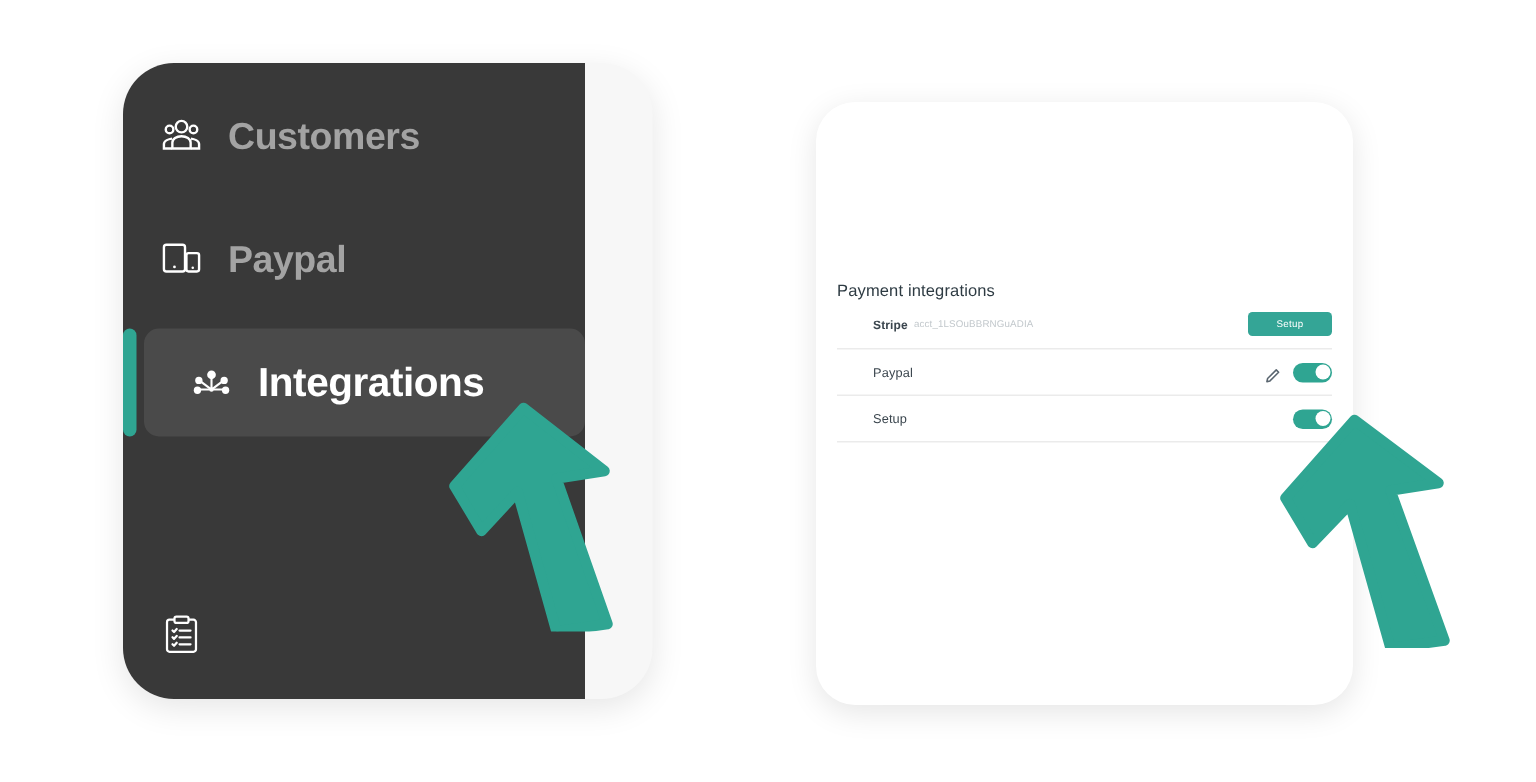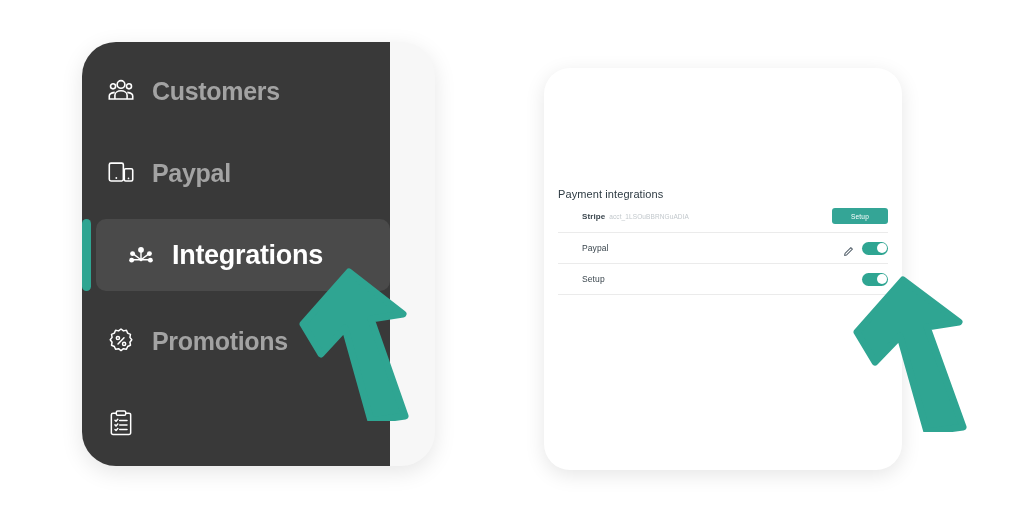--- a/index.html
+++ b/index.html
@@ -236,31 +236,20 @@
           <circle cx="25" cy="14.5" r="2.6" stroke="none"></circle>
           <circle cx="6" cy="21.5" r="2.6" stroke="none"></circle>
           <circle cx="26" cy="21.5" r="2.6" stroke="none"></circle>
           <circle cx="16" cy="21" r="1.6" stroke="none"></circle>
         </svg>
       </span>
       <span class="nav-label">Integrations</span>
     </div>
     <div class="active-accent" style="top:177px"></div>
 
-    <div class="nav-item" style="top:268px">
-      <span class="nav-icon">
-        <svg viewBox="0 0 32 32" width="30" height="30" fill="none" stroke="#ffffff" stroke-width="1.6" stroke-linejoin="round">
-          <path d="M16 3.2l2.6 2.0 3.2-.6 1.3 3.0 3.0 1.3-.6 3.2 2.0 2.6-2.0 2.6.6 3.2-3.0 1.3-1.3 3.0-3.2-.6-2.6 2.0-2.6-2.0-3.2.6-1.3-3.0-3.0-1.3.6-3.2-2.0-2.6 2.0-2.6-.6-3.2 3.0-1.3 1.3-3.0 3.2.6z"></path>
-          <line x1="12.8" y1="19.2" x2="19.2" y2="12.6" stroke-linecap="round"></line>
-          <circle cx="12.7" cy="12.8" r="1.7"></circle>
-          <circle cx="19.3" cy="19.1" r="1.7"></circle>
-        </svg>
-      </span>
-      <span class="nav-label">Promotions</span>
-    </div>
 
     <div class="nav-item" style="top:350px">
       <span class="nav-icon">
         <svg viewBox="0 0 32 32" width="30" height="30" fill="none" stroke="#ffffff" stroke-width="1.6" stroke-linejoin="round">
           <path d="M11 5.5H7.5A1.8 1.8 0 0 0 5.7 7.3v19.2a1.8 1.8 0 0 0 1.8 1.8h17a1.8 1.8 0 0 0 1.8-1.8V7.3a1.8 1.8 0 0 0-1.8-1.8H21"></path>
           <rect x="11" y="3.2" width="10" height="4.6" rx="1.4"></rect>
           <path d="M9.6 13.1l1.1 1.1 1.9-2.1" stroke-linecap="round"></path>
           <line x1="14.6" y1="13.2" x2="22.4" y2="13.2" stroke-linecap="round"></line>
           <path d="M9.6 18.0l1.1 1.1 1.9-2.1" stroke-linecap="round"></path>
           <line x1="14.6" y1="18.1" x2="22.4" y2="18.1" stroke-linecap="round"></line>

